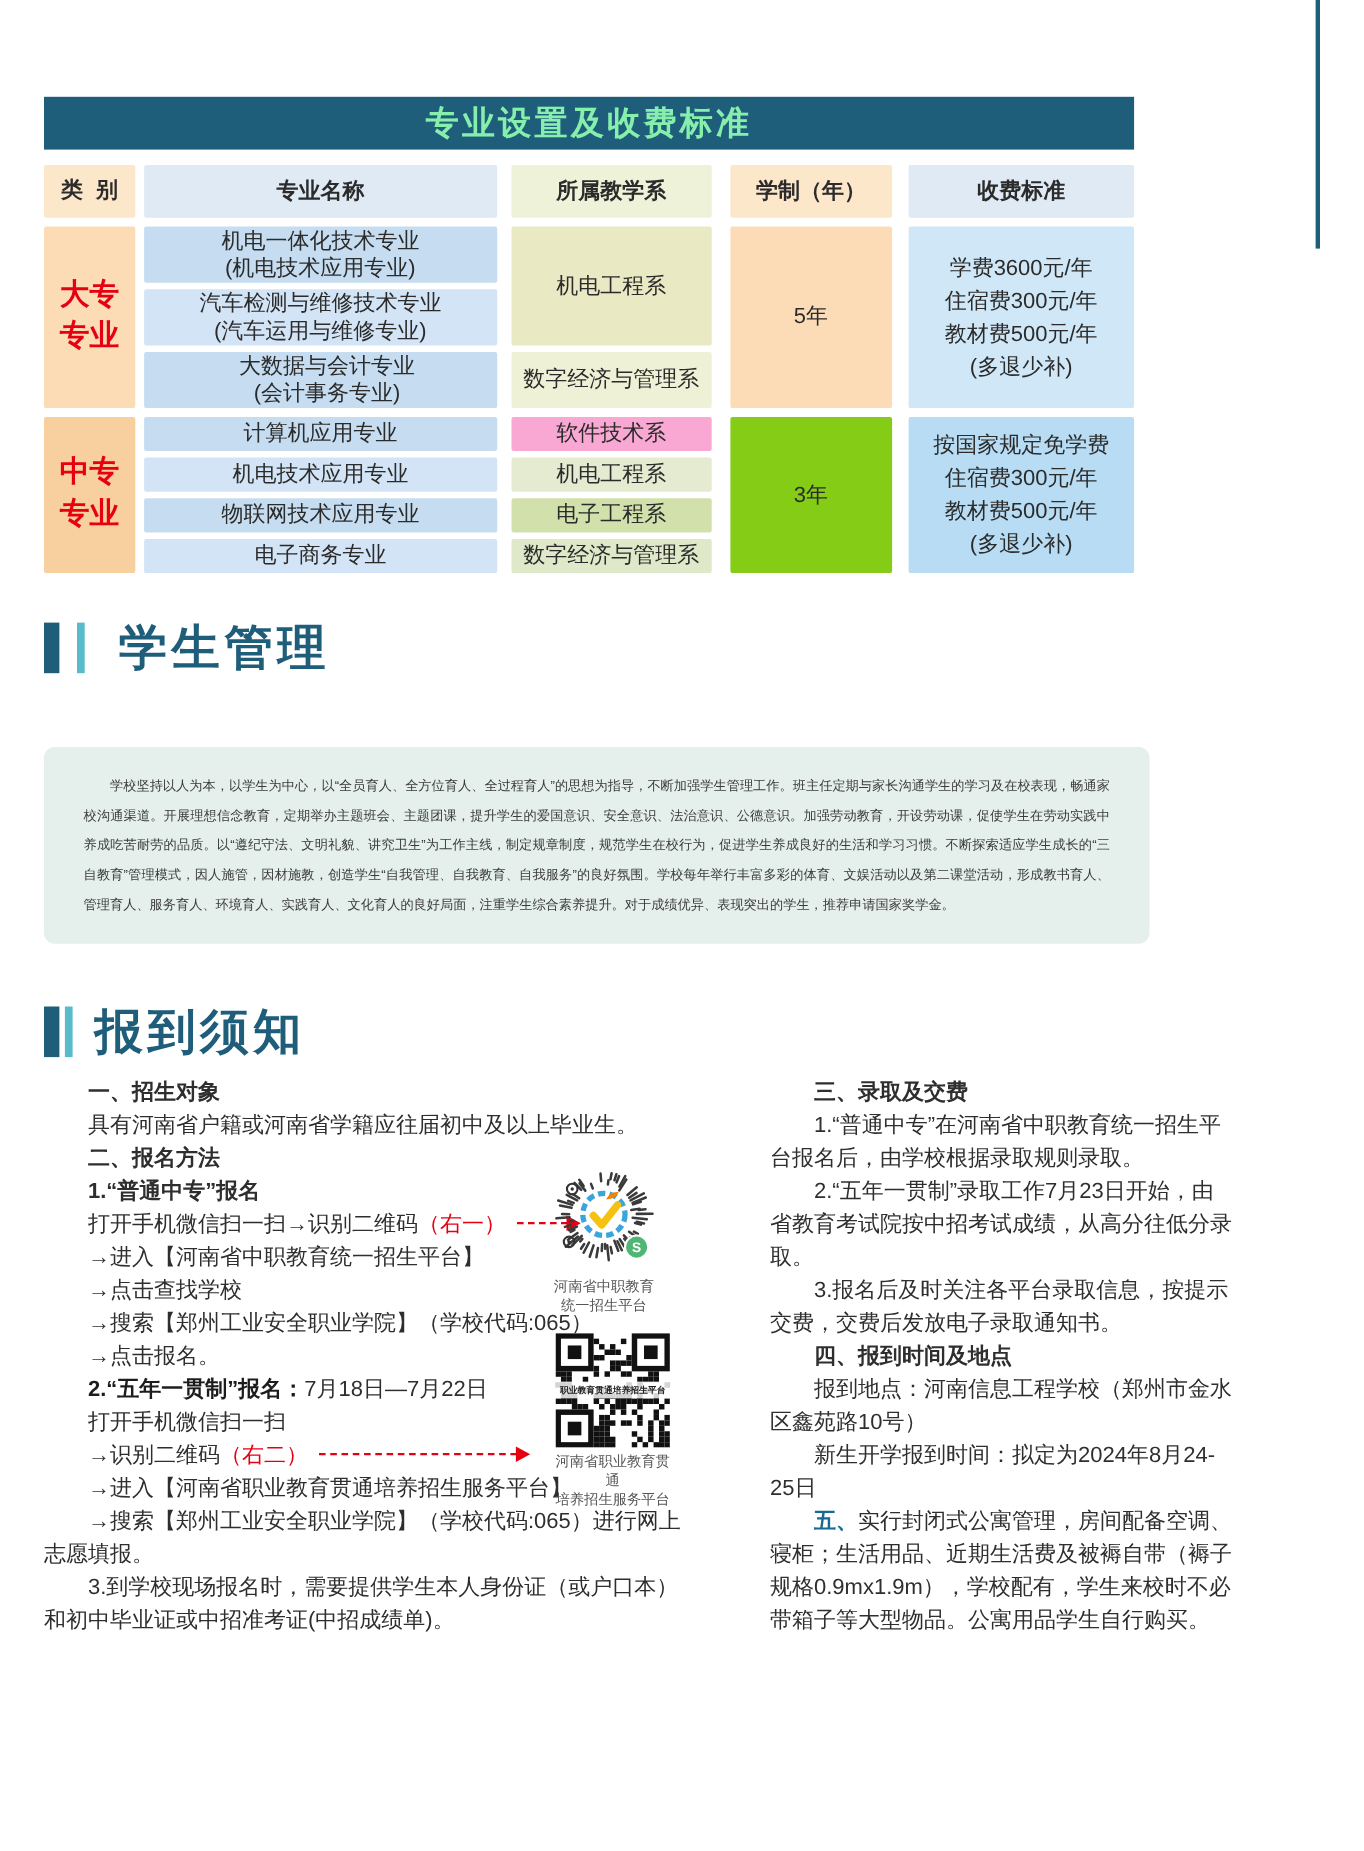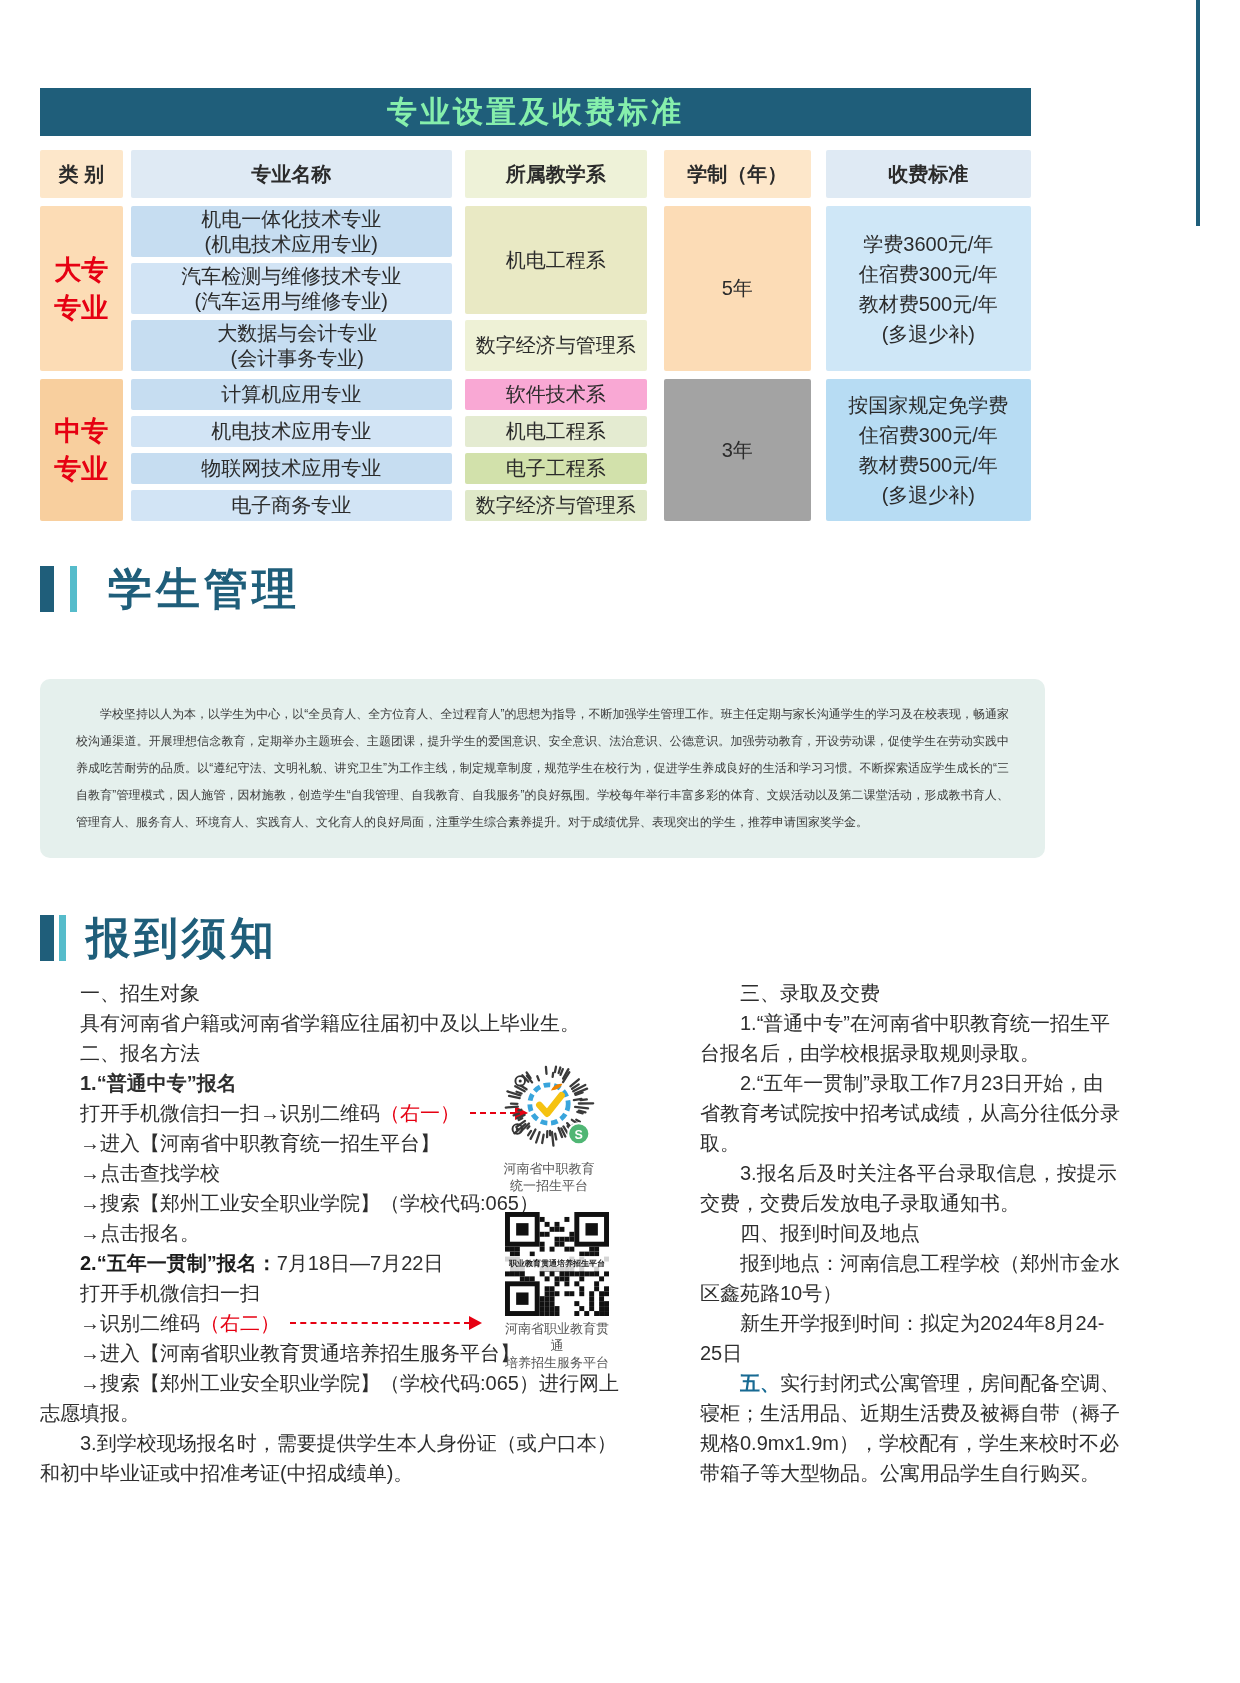--- a/index.html
+++ b/index.html
@@ -9,21 +9,21 @@
 
   
   .topline { position:absolute; left:1196px; top:0; width:4px; height:226px; background:#1f5e7a; }
 
   
   .table-section { position:absolute; left:40px; top:88px; width:991px; }
   .table-title { height:48px; background:#1f5e7a; color:#86efac; font-size:30px; font-weight:bold;
                  letter-spacing:3px; display:flex; align-items:center; justify-content:center; }
   .fee-table { display:flex; margin-top:14px; }
   .col { display:flex; flex-direction:column; }
-  .col-cat   { width:85px;  margin-right:8px; }
+  .col-cat   { width:85px;  margin-right:8px;font-family:Liberation Mono, monospace; }
   .col-major { width:330px; margin-right:13px; }
   .col-dept  { width:187px; margin-right:17px; }
   .col-dur   { width:151px; margin-right:15px; }
   .col-fee   { width:211px; }
   .cell { display:flex; align-items:center; justify-content:center; text-align:center;
           font-size:20px; color:#2b2b2b; border-radius:2px; line-height:25px; }
   .pre { white-space:pre-line; }
   .head { height:48px; margin-bottom:8px; font-weight:bold; }
   .bg-peach-h { background:#fde7ca; }
   .bg-blue-h  { background:#dfeaf4; }
@@ -37,21 +37,21 @@
   .r1l { height:31px; margin-bottom:6px; background:#c6ddf1; line-height:31px; }
   .r1l.alt { background:#d2e4f5; }
   .r1l:last-child { margin-bottom:0; }
   .dept-a { height:108px; margin-bottom:6px; background:#e9e9c4; }
   .dept-b { height:51px;  margin-bottom:8px; background:#eef1d6; }
   .dept-1 { background:#f9a8d4; }
   .dept-2 { background:#e4ebd1; }
   .dept-3 { background:#d2e1ab; }
   .dept-4 { background:#dfe8c8; }
   .dur-dz { height:165px; margin-bottom:8px; background:#fcdcb6; }
-  .dur-zz { height:142px; background:#a3a3a3; }
+  .dur-zz { height:142px; background:#84cc16; }
   .fee-dz { height:165px; margin-bottom:8px; background:#cfe7f7; line-height:30px; }
   .fee-zz { height:142px; background:#b7dcf3; line-height:30px; }
 
   
   .section-heading { display:flex; align-items:center; margin-left:40px; height:52px; }
   .bar-dark  { width:14px; height:46px; background:#1f5e7a; }
   .bar-light { width:7px;  height:46px; background:#56bccb; margin-left:5px; }
   .heading-text { margin-left:20px; font-size:44px; font-weight:bold; color:#1f5e7a; letter-spacing:4px; }
   .h-student { margin-top:42px;gap:11px; }
   .h-reg { margin-top:54px; }
@@ -59,21 +59,21 @@
   
   .mgmt-box { margin:14px 0 0 40px; width:1005px; background:#e5f0ed; border-radius:10px;
               padding:22px 36px; margin-top:64px; }
   .mgmt-box p { font-size:12px; line-height:27px; color:#3b3b3b; text-indent:2em; text-align:justify; }
 
   
   .reg-cols { display:flex; margin:14px 0 0 40px; }
   .reg-left  { position:relative; width:582px; margin-right:78px; }
   .reg-right { width:420px; }
   .reg-left p, .reg-right p { font-size:20px; line-height:30px; color:#2e2e2e; text-indent:2em; }
-  .sec-title { font-weight:normal; color:#176a93; }
+  .sec-title { font-weight:bold; color:#176a93; }
   .b { font-weight:bold; color:#1c1c1c; }
   .red { color:#e60012; }
   .num-teal { font-weight:bold; color:#176a93; }
   .arrow { display:inline-block; height:0; border-top:2px dashed #e60012; vertical-align:middle;
            position:relative; margin:0 14px 4px 10px; }
   .arrow::after { content:''; position:absolute; right:-12px; top:-8px; width:0; height:0;
                   border-left:13px solid #e60012; border-top:7px solid transparent;
                   border-bottom:7px solid transparent; }
   .arrow-short { width:46px; }
   .arrow-long  { width:180px; }

